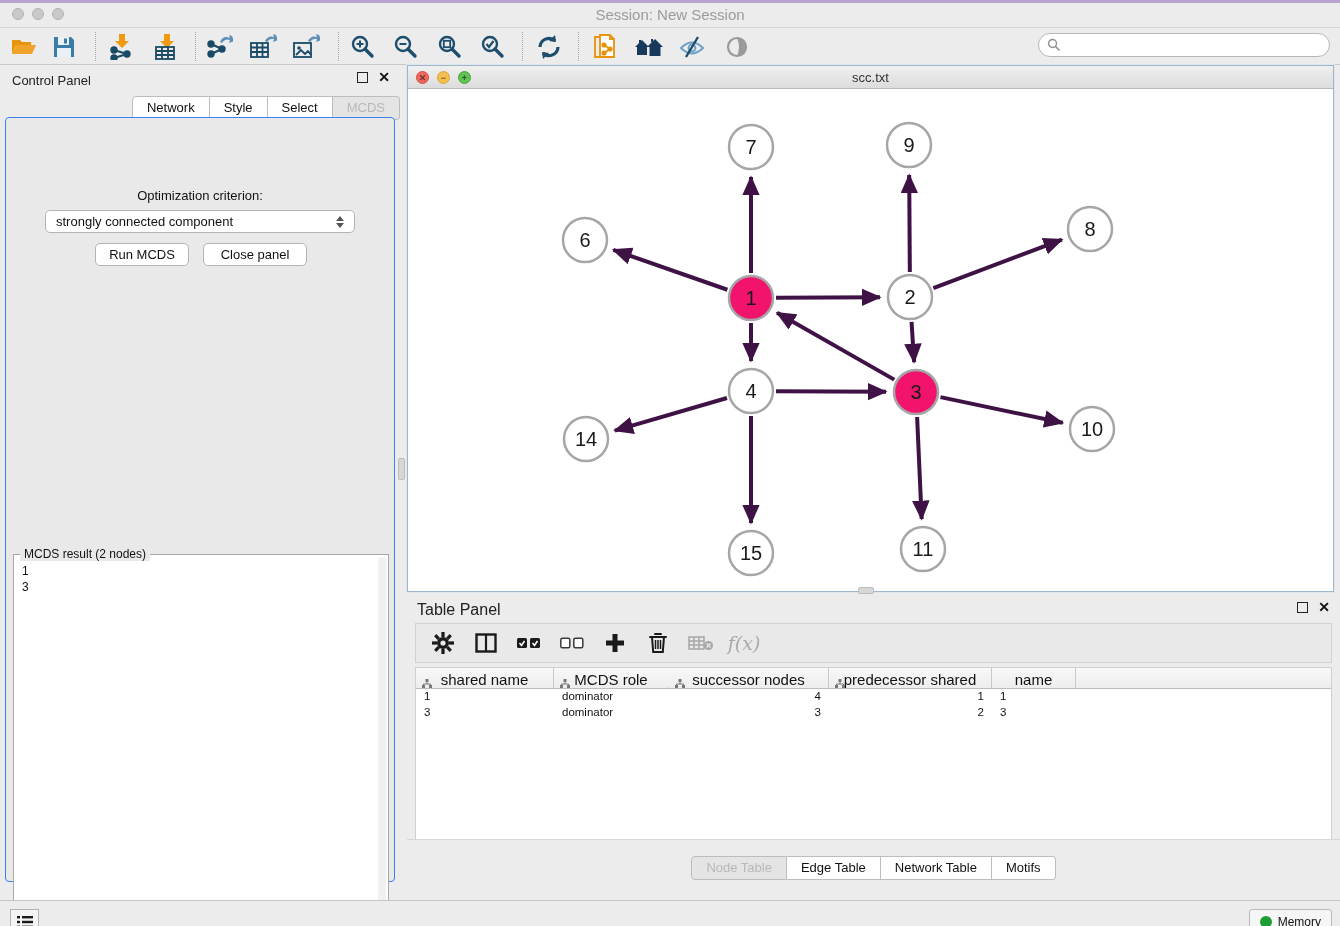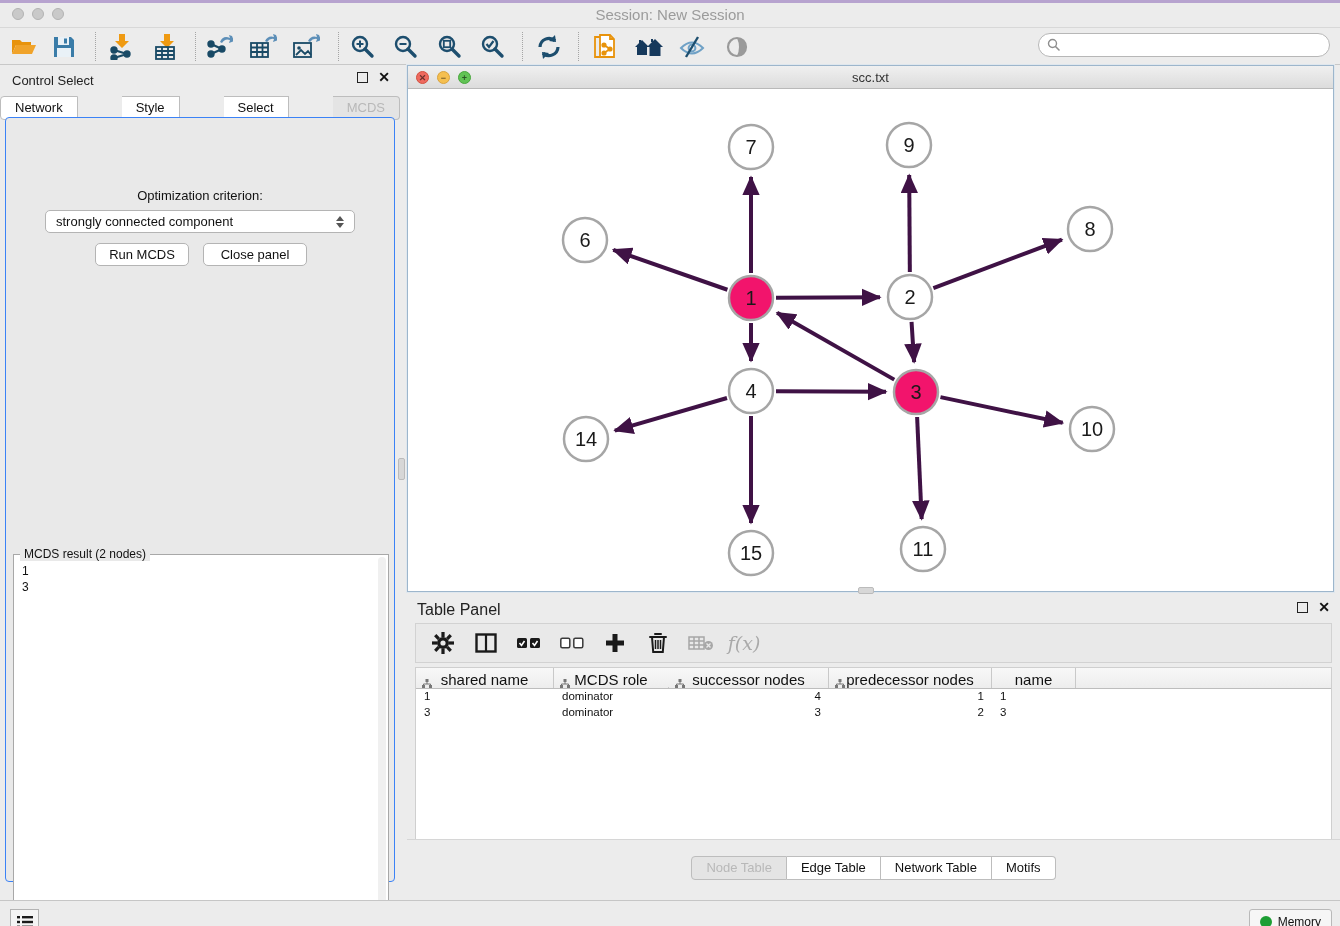--- a/index.html
+++ b/index.html
@@ -21,21 +21,21 @@
   .searchbox svg { flex:none; }
   .searchbox input { border:none; outline:none; flex:1; height:20px; font-size:12px; background:transparent; padding-left:4px; }
 
   
   .cpanel { position:absolute; top:65px; left:0; width:400px; height:823px; background:#ececec; }
   .cp-head { position:absolute; top:0; left:0; width:100%; height:30px; }
   .cp-title { position:absolute; left:12px; top:8px; font-size:13px; color:#222; }
   .win-btns { position:absolute; right:10px; top:7px; display:flex; gap:10px; align-items:center; }
   .float-ico { width:11px; height:11px; border:1.6px solid #222; background:transparent; }
   .close-ico { font-size:14px; font-weight:bold; color:#111; line-height:11px; }
-  .cp-tabs { position:absolute; top:31px; left:0; width:100%; display:flex; justify-content:space-between; }
+  .cp-tabs { position:absolute; top:31px; left:0; width:100%; display:flex; justify-content:flex-end; }
   .tab { font-size:13px; padding:3px 14px 4px; background:#fff; border:1px solid #bdbdbd; border-left:none; color:#111; }
   .tab:first-child { border-left:1px solid #bdbdbd; border-radius:4px 0 0 4px; }
   .tab:last-child { border-radius:0 4px 4px 0; }
   .tab.active { background:#e4e4e4; color:#b8b8b8; }
   .cp-body { position:absolute; top:52px; left:5px; width:390px; height:765px; background:#e9e9e9; border:1px solid #3b82f6; border-radius:4px; }
   .opt-label { position:absolute; top:70px; left:0; width:100%; text-align:center; font-size:13px; color:#111; }
   .selectbox { position:absolute; top:92px; left:39px; width:310px; height:23px; background:#fff; border:1px solid #b4b4b4; border-radius:5px; font-size:13px; color:#111; display:flex; align-items:center; padding:0 10px; }
   .selectbox .chev { margin-left:auto; display:flex; flex-direction:column; gap:2px; }
   .btn { position:absolute; height:23px; background:#fff; border:1px solid #b4b4b4; border-radius:5px; font-size:13px; color:#111; display:flex; align-items:center; justify-content:center; }
   .groupbox { position:absolute; top:436px; left:7px; width:376px; height:369px; background:#fff; border:1px solid #a8a8a8; }
@@ -237,21 +237,21 @@
       <svg width="14" height="14" viewBox="0 0 14 14">
           <circle cx="5.5" cy="5.5" r="4" stroke="#8e8e8e" stroke-width="1.4" fill="none"></circle>
           <path d="M8.5 8.5 L12 12" stroke="#8e8e8e" stroke-width="1.6" stroke-linecap="round"></path>
         </svg>
       <input type="text" placeholder="" style="">
     </div>
   </div>
 
   <div class="cpanel">
     <div class="cp-head">
-      <span class="cp-title">Control Select</span>
+      <span class="cp-title">Control Panel</span>
       <span class="win-btns">
         <span class="float-ico"></span>
         <span class="close-ico">✕</span>
       </span>
     </div>
     <div class="cp-tabs" id="cp-tabs">
         <div class="tab">Network</div>
         <div class="tab">Style</div>
         <div class="tab">Select</div>
         <div class="tab active">MCDS</div>
@@ -475,21 +475,21 @@
           </div>
           <div class="th" style="width: 163px;">
             <svg class="tree" width="10" height="9" viewBox="0 0 10 9">
               <g fill="#777">
                 <rect x="3.5" y="0" width="3" height="3"></rect>
                 <rect x="0" y="6" width="3" height="3"></rect>
                 <rect x="7" y="6" width="3" height="3"></rect>
               </g>
               <path d="M5 3 v2 M1.5 6 V5 h7 V6" stroke="#777" fill="none"></path>
             </svg>
-            <span>predecessor nodes</span>
+            <span>predecessor shared</span>
           </div>
           <div class="th" style="width: 84px;">
             <span>name</span>
           </div>
         </div>
       <div id="table-body">
           <div class="trow">
             <div class="td" style="width: 138px; text-align: left;">1</div>
             <div class="td" style="width: 115px; text-align: left;">dominator</div>
             <div class="td" style="width: 160px; text-align: right;">4</div>

